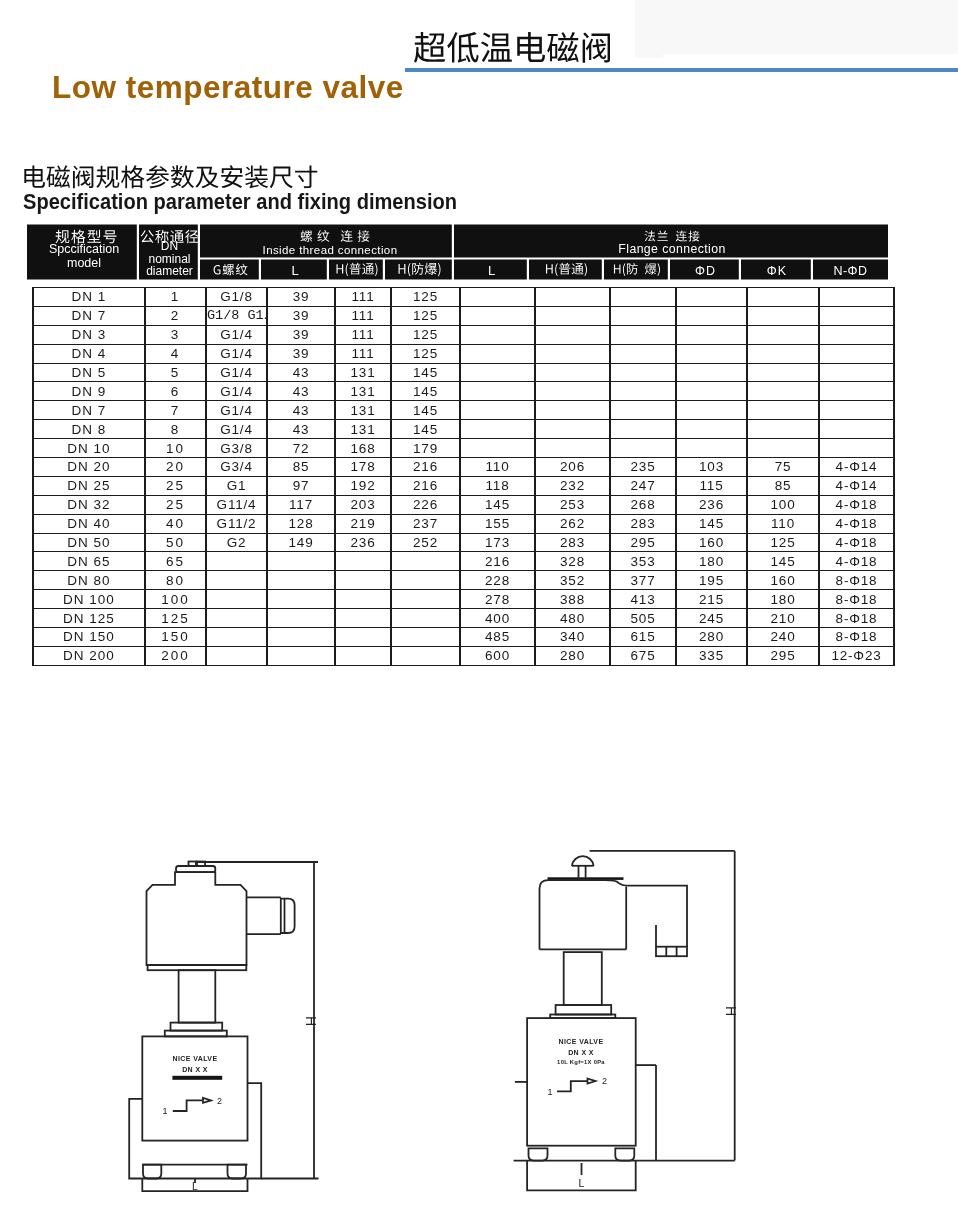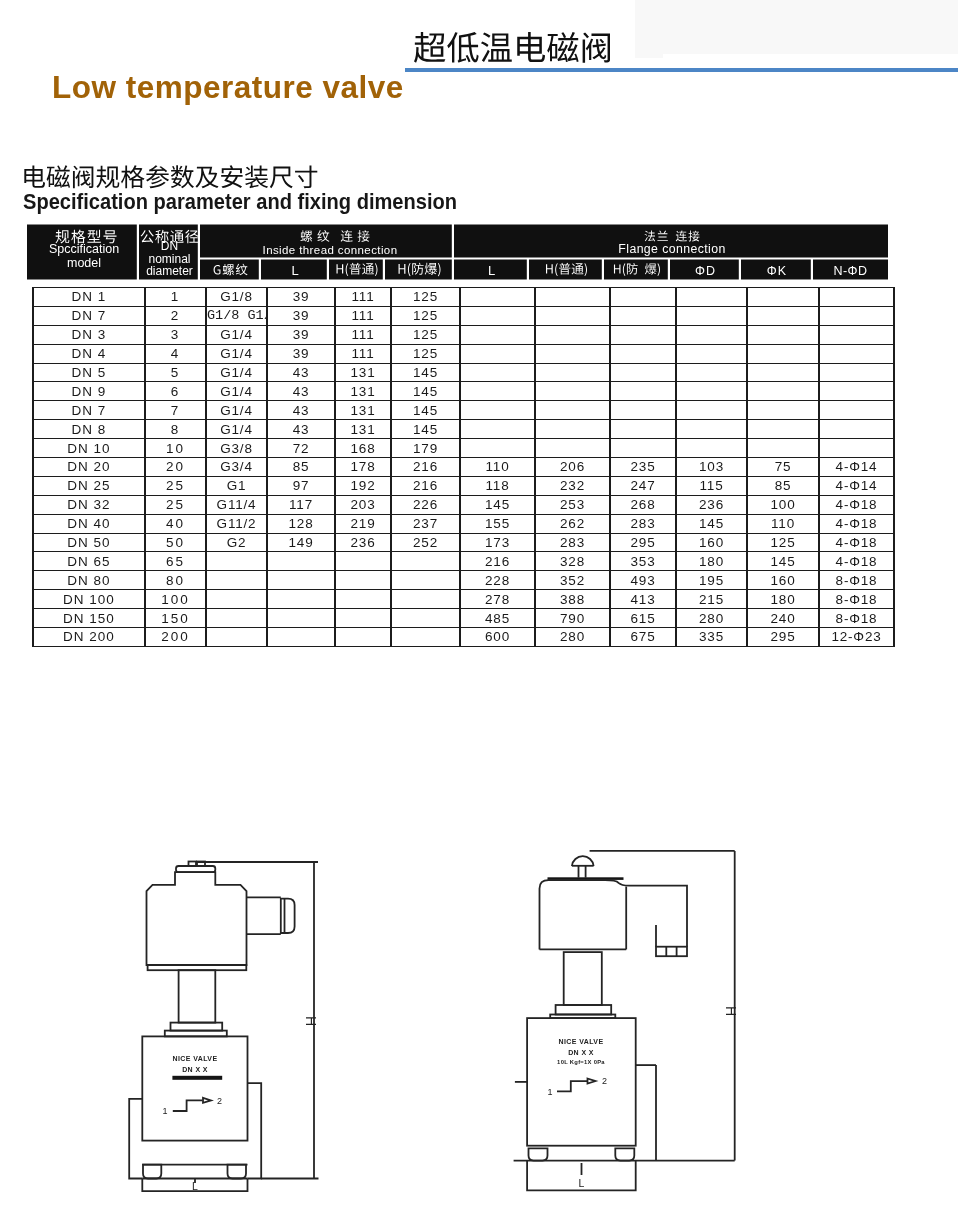--- a/index.html
+++ b/index.html
@@ -317,48 +317,62 @@
       </tr>
 <tr>
         <td class="c0">DN 80</td>
         <td class="c1">80</td>
         <td></td>
         <td></td>
         <td></td>
         <td></td>
         <td>228</td>
         <td>352</td>
-        <td>493</td>
+        <td>377</td>
         <td>195</td>
         <td>160</td>
         <td>8-Φ18</td>
       </tr>
 <tr>
         <td class="c0">DN 100</td>
         <td class="c1">100</td>
         <td></td>
         <td></td>
         <td></td>
         <td></td>
         <td>278</td>
         <td>388</td>
         <td>413</td>
         <td>215</td>
         <td>180</td>
         <td>8-Φ18</td>
       </tr>
 <tr>
+        <td class="c0">DN 125</td>
+        <td class="c1">125</td>
+        <td></td>
+        <td></td>
+        <td></td>
+        <td></td>
+        <td>400</td>
+        <td>480</td>
+        <td>505</td>
+        <td>245</td>
+        <td>210</td>
+        <td>8-Φ18</td>
+      </tr>
+<tr>
         <td class="c0">DN 150</td>
         <td class="c1">150</td>
         <td></td>
         <td></td>
         <td></td>
         <td></td>
         <td>485</td>
-        <td>790</td>
+        <td>340</td>
         <td>615</td>
         <td>280</td>
         <td>240</td>
         <td>8-Φ18</td>
       </tr>
 <tr>
         <td class="c0">DN 200</td>
         <td class="c1">200</td>
         <td></td>
         <td></td>

